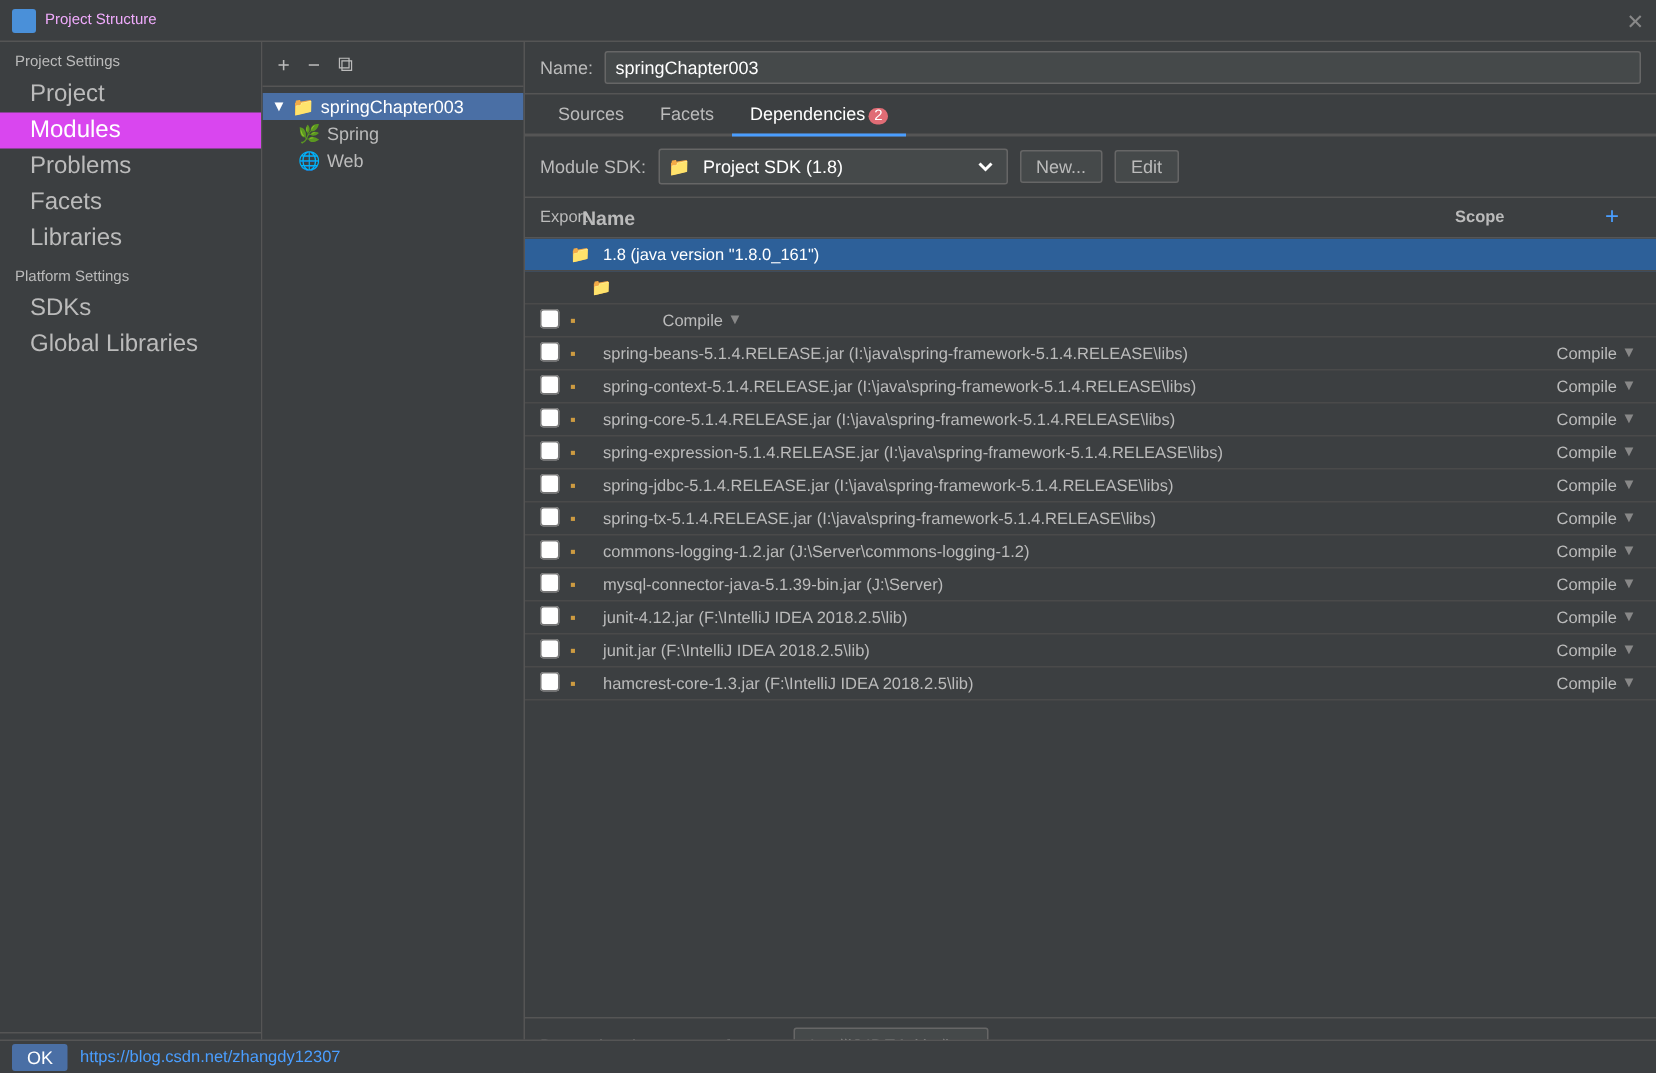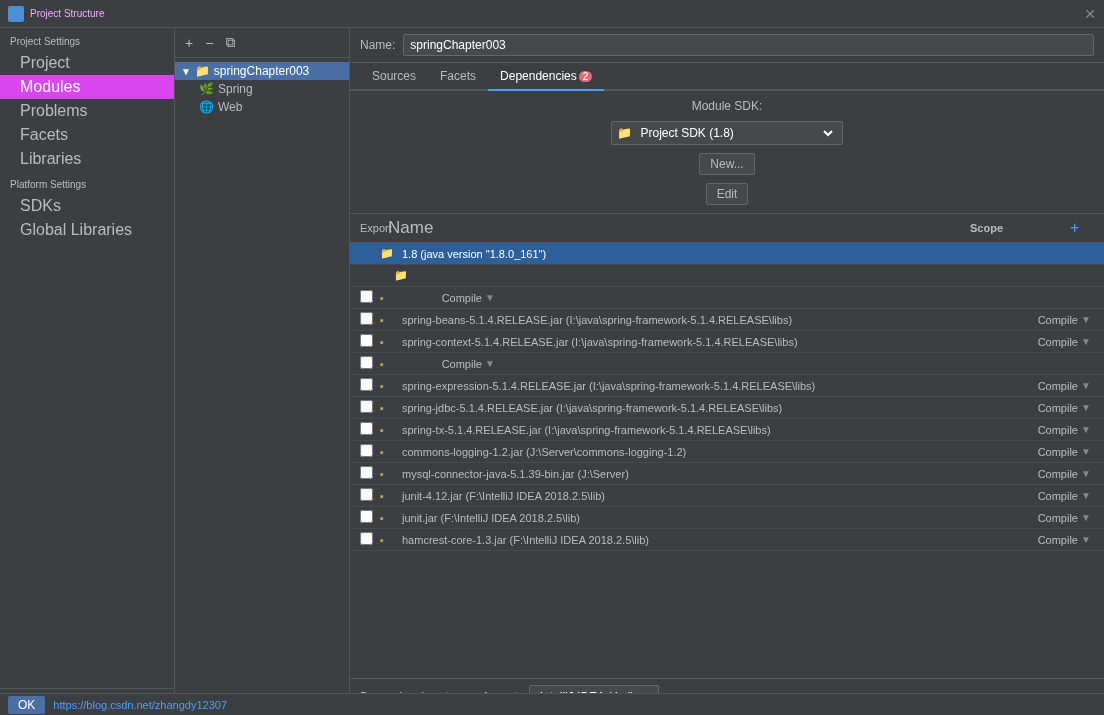--- a/index.html
+++ b/index.html
@@ -146,21 +146,20 @@
       font-size: 10px;
       margin-left: 2px;
     }
 
     .sdk-row {
       display: flex;
       align-items: center;
       padding: 8px 10px;
       gap: 8px;
       border-bottom: 1px solid #555;
-      flex-direction: column;
     }
     .sdk-label { color: #bbbbbb; font-size: 12px; }
     .sdk-select {
       background: #45494a;
       border: 1px solid #666;
       color: #fff;
       padding: 3px 6px;
       font-size: 12px;
       border-radius: 2px;
       cursor: pointer;
@@ -197,21 +196,21 @@
       display: flex;
       align-items: center;
       background: #3c3f41;
       border-bottom: 1px solid #555;
       padding: 4px 10px;
       position: sticky;
       top: 0;
       z-index: 10;
     }
     .deps-header-export { width: 28px; color: #bbbbbb; font-size: 11px; }
-    .deps-header-name { flex: 1; color: #bbbbbb; font-size: 17px; font-weight: normal; }
+    .deps-header-name { flex: 1; color: #bbbbbb; font-size: 13px; font-weight: bold; }
     .deps-header-scope { width: 100px; color: #bbbbbb; font-size: 11px; font-weight: bold; text-align: left; }
     .deps-header-add { width: 24px; }
 
     .dep-row {
       display: flex;
       align-items: center;
       padding: 2px 10px;
       border-bottom: 1px solid #4a4a4a;
       min-height: 22px;
     }
@@ -394,20 +393,21 @@
           <div class="dep-row">
             <div class="dep-checkbox"><input type="checkbox" style=""></div>
             <span class="dep-icon jar-icon">▪</span>
             <span class="dep-name">spring-context-5.1.4.RELEASE.jar (I:\java\spring-framework-5.1.4.RELEASE\libs)</span>
             <span class="dep-scope">Compile</span>
             <span class="dep-scope-arrow">▼</span>
           </div>
           <div class="dep-row">
             <div class="dep-checkbox"><input type="checkbox" style=""></div>
             <span class="dep-icon jar-icon">▪</span>
+            <span class="dep-name">spring-core-5.1.4.RELEASE.jar (I:\java\spring-framework-5.1.4.RELEASE\libs)</span>
             <span class="dep-scope">Compile</span>
             <span class="dep-scope-arrow">▼</span>
           </div>
           <div class="dep-row">
             <div class="dep-checkbox"><input type="checkbox" style=""></div>
             <span class="dep-icon jar-icon">▪</span>
             <span class="dep-name">spring-expression-5.1.4.RELEASE.jar (I:\java\spring-framework-5.1.4.RELEASE\libs)</span>
             <span class="dep-scope">Compile</span>
             <span class="dep-scope-arrow">▼</span>
           </div>

